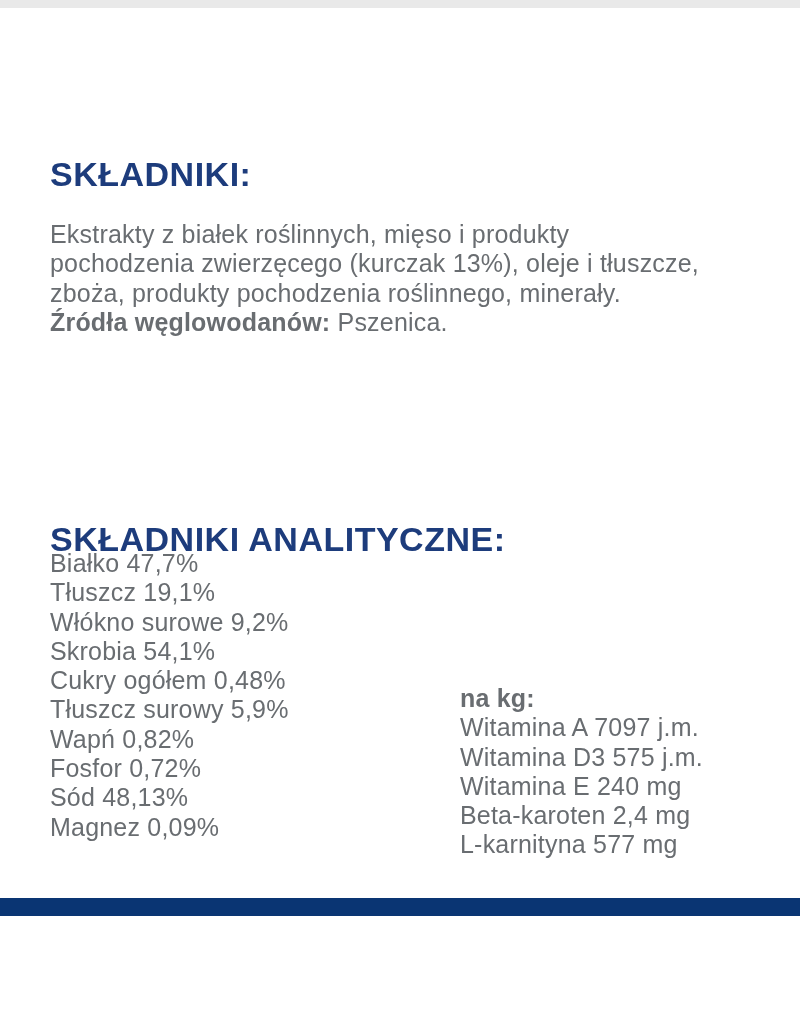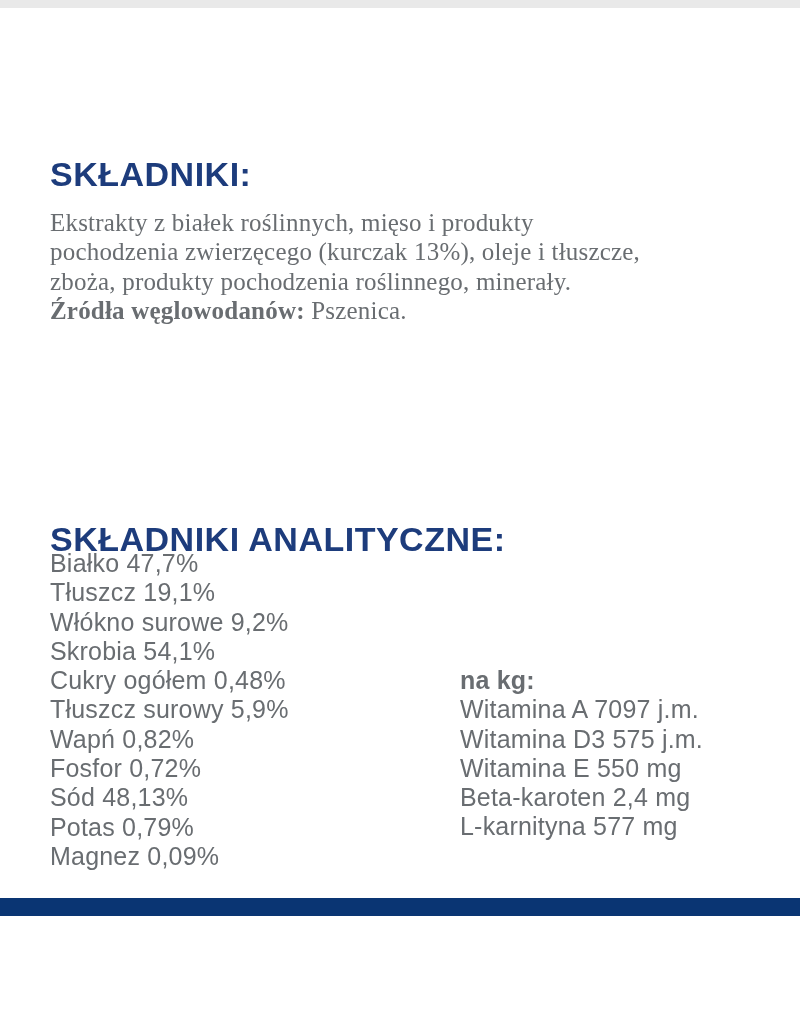--- a/index.html
+++ b/index.html
@@ -34,23 +34,23 @@
   .textblock{
     position:absolute;
     left:50px;
     color:var(--body-gray);
     font-size:25px;
     line-height:29.3px;
     letter-spacing:.2px;
   }
   .textblock .line{white-space:nowrap;}
   .bold{font-weight:700;}
-  #intro{top:200px;width:745px;font-family:Liberation Serif, serif;}
+  #intro{top:212px;width:745px;}
   #nutrient-col{top:541px;width:400px;}
-  #perkg-col{top:658px;left:460px;width:330px;}
+  #perkg-col{top:676px;left:460px;width:330px;}
   .bottom-bar{
     position:absolute;
     left:0;
     top:890px;
     width:800px;
     height:18px;
     background:var(--bar-navy);
   }
 </style>
 </head>
@@ -90,34 +90,33 @@
       <div class="line"><span>Cukry ogółem</span> <span>0,48%</span></div>
 
       <div class="line"><span>Tłuszcz surowy</span> <span>5,9%</span></div>
 
       <div class="line"><span>Wapń</span> <span>0,82%</span></div>
 
       <div class="line"><span>Fosfor</span> <span>0,72%</span></div>
 
       <div class="line"><span>Sód</span> <span>48,13%</span></div>
 
-      <div class="line"><span>Potas</span> <span>0,79%</span></div>
 
       <div class="line"><span>Magnez</span> <span>0,09%</span></div>
     </div>
 
   <div class="textblock" id="perkg-col">
     <div class="line bold">na kg:</div>
     <div>
 
         <div class="line"><span>Witamina A</span> <span>7097 j.m.</span></div>
 
         <div class="line"><span>Witamina D3</span> <span>575 j.m.</span></div>
 
-        <div class="line"><span>Witamina E</span> <span>550 mg</span></div>
+        <div class="line"><span>Witamina E</span> <span>240 mg</span></div>
 
 
         <div class="line"><span>Beta-karoten</span> <span>2,4 mg</span></div>
 
         <div class="line"><span>L-karnityna</span> <span>577 mg</span></div>
       </div>
   </div>
 
   <div class="bottom-bar"></div>
 

